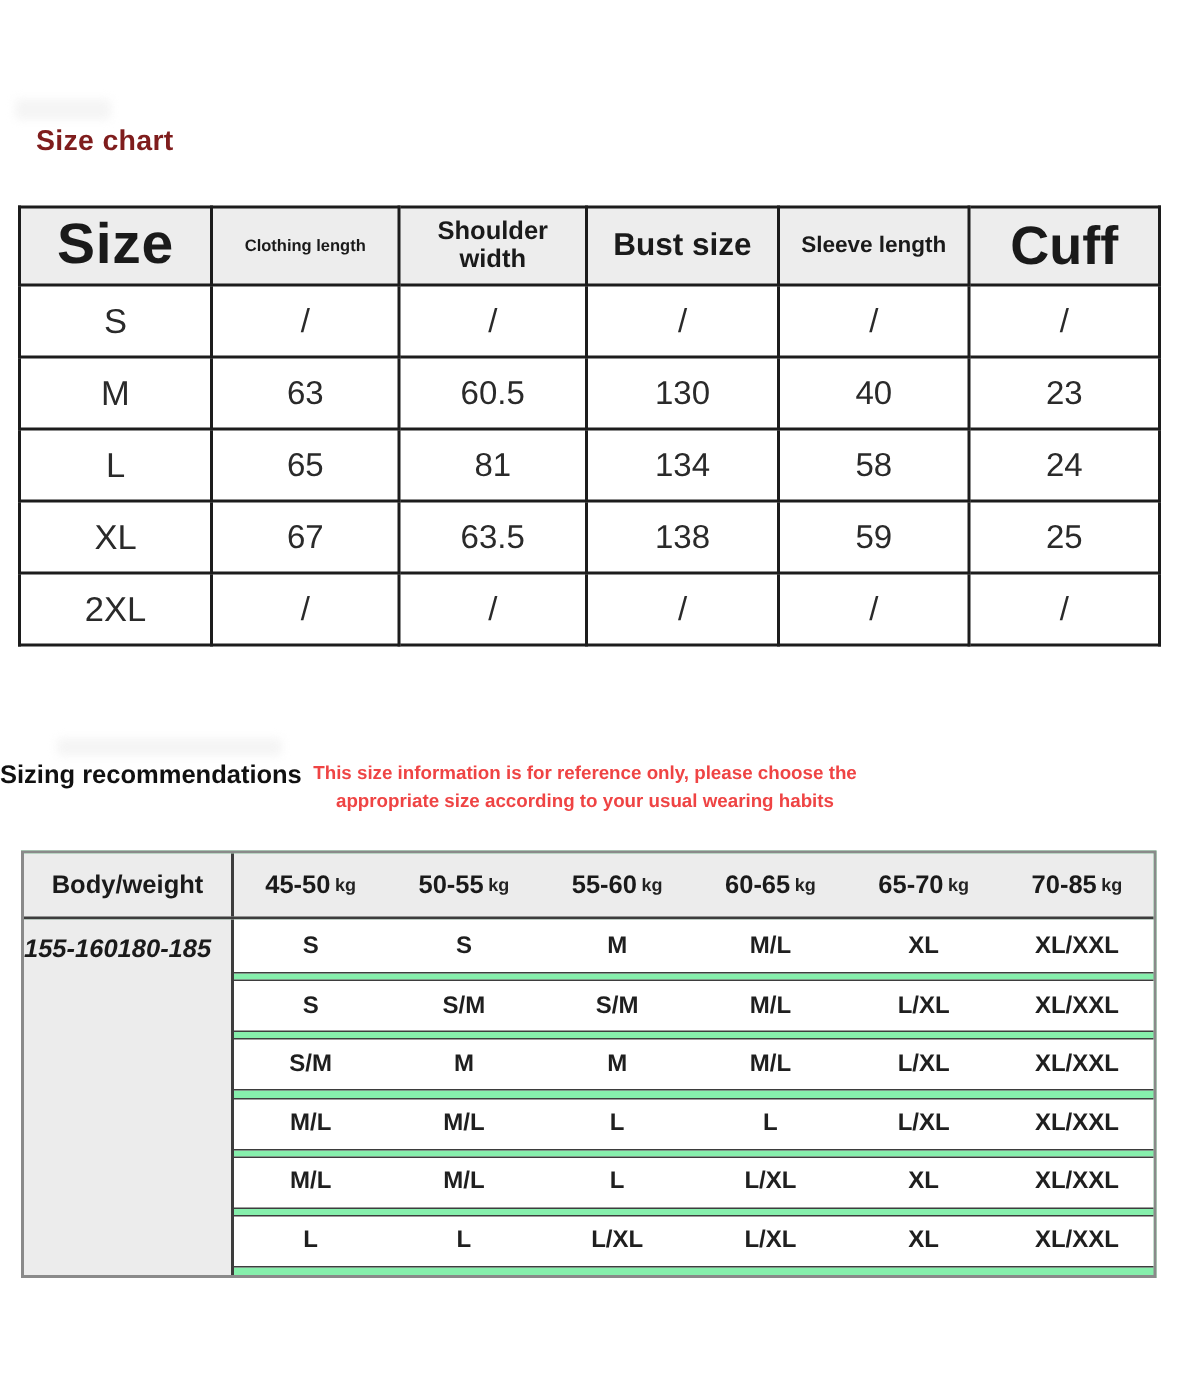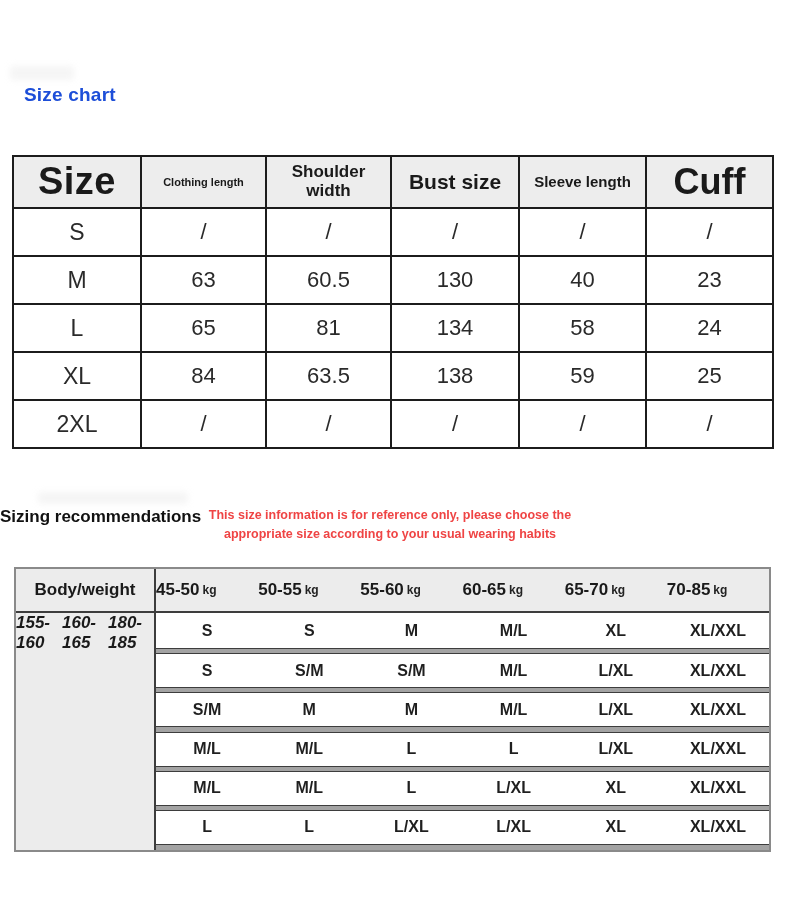--- a/index.html
+++ b/index.html
@@ -8,36 +8,36 @@
     background: #ffffff;
     font-family: "Liberation Sans", sans-serif;
     color: #1a1a1a;
     position: relative;
     overflow: hidden;
   }
 
   
   .page-title {
     position: absolute; left: 24px; top: 84px;
-    font-size: 19px; font-weight: 700; color: #1d4ed8;
+    font-size: 19px; font-weight: 700; color: #7f1d1d;
     letter-spacing: 0.2px;
   }
 
   
   .smudge {
     position: absolute; background: #ededed; opacity: 0.55;
     filter: blur(3px); border-radius: 3px;
   }
   .smudge.s1 { left: 10px;  top: 66px;  width: 64px;  height: 14px; }
   .smudge.s2 { left: 38px;  top: 492px; width: 150px; height: 12px; }
   .smudge.s3 { left: 30px;  top: 582px; width: 90px;  height: 12px; }
 
   
   .size-table {
-    position: absolute; left: 12px; top: 155px;
+    position: absolute; left: 12px; top: 137px;
     width: 760px; border-collapse: collapse;
     table-layout: fixed;
     border-radius: 21px;
   }
   .size-table th, .size-table td {
     border: 2px solid #1c1c1c;
     text-align: center; vertical-align: middle;
     background: #ffffff;
   }
   .size-table th {
@@ -69,36 +69,36 @@
     font-size: 12.5px; font-weight: 700; color: #ef4444;
     text-align: center; line-height: 1.55;
   }
 
   
   .matrix {
     position: absolute; left: 14px; top: 567px;
     width: 757px; height: 285px;
     border: 2px solid #8a8a8a;
     display: flex; flex-direction: column;
-    background: #a3a3a3;
+    background: #86efac;
   }
   .matrix-header {
     display: flex; height: 44px; flex: 0 0 44px;
     background: #ececec;
     border-bottom: 2px solid #3d3d3d;
   }
   .corner-cell {
     width: 140px; flex: 0 0 140px;
     border-right: 2px solid #3d3d3d;
     display: flex; align-items: center; justify-content: center;
     font-size: 17px; font-weight: 700;
   }
   .weight-cols { flex: 1; display: flex; }
   .weight-cell {
-    flex: 1; display: flex; align-items: center; 
+    flex: 1; display: flex; align-items: center; justify-content: center;
     font-size: 17px; font-weight: 700; gap: 3px;
   }
   .weight-cell .unit { font-size: 12px; font-weight: 700; color: #222; }
 
   .matrix-body { flex: 1; display: flex; }
   .height-col {
     width: 140px; flex: 0 0 140px;
     background: #ececec;
     border-right: 2px solid #3d3d3d;
     display: flex; flex-direction: row; font-style: italic;
@@ -169,21 +169,21 @@
     <tr>
       <td class="row-label">L</td>
       <td>65</td>
       <td>81</td>
       <td>134</td>
       <td>58</td>
       <td>24</td>
     </tr>
     <tr>
       <td class="row-label">XL</td>
-      <td>84</td>
+      <td>67</td>
       <td>63.5</td>
       <td>138</td>
       <td>59</td>
       <td>25</td>
     </tr>
     <tr>
       <td class="row-label">2XL</td>
       <td>/</td>
       <td>/</td>
       <td>/</td>
@@ -226,21 +226,20 @@
       <div class="weight-cell">
         <span>70-85</span>
         <span class="unit">kg</span>
       </div>
     </div>
   </div>
 
   <div class="matrix-body">
     <div class="height-col">
       <div class="height-cell">155-160</div>
-      <div class="height-cell">160-165</div>
       <div class="height-cell">180-185</div>
     </div>
     <div class="strips">
       <div class="strip">
         <div class="cell">S</div>
         <div class="cell">S</div>
         <div class="cell">M</div>
         <div class="cell">M/L</div>
         <div class="cell">XL</div>
         <div class="cell">XL/XXL</div>

